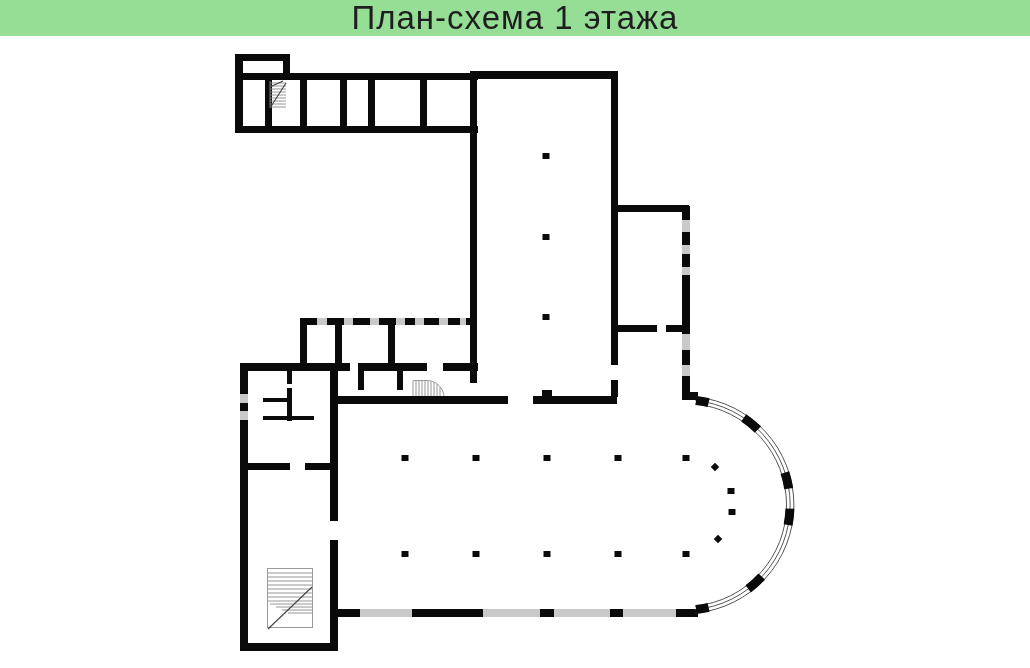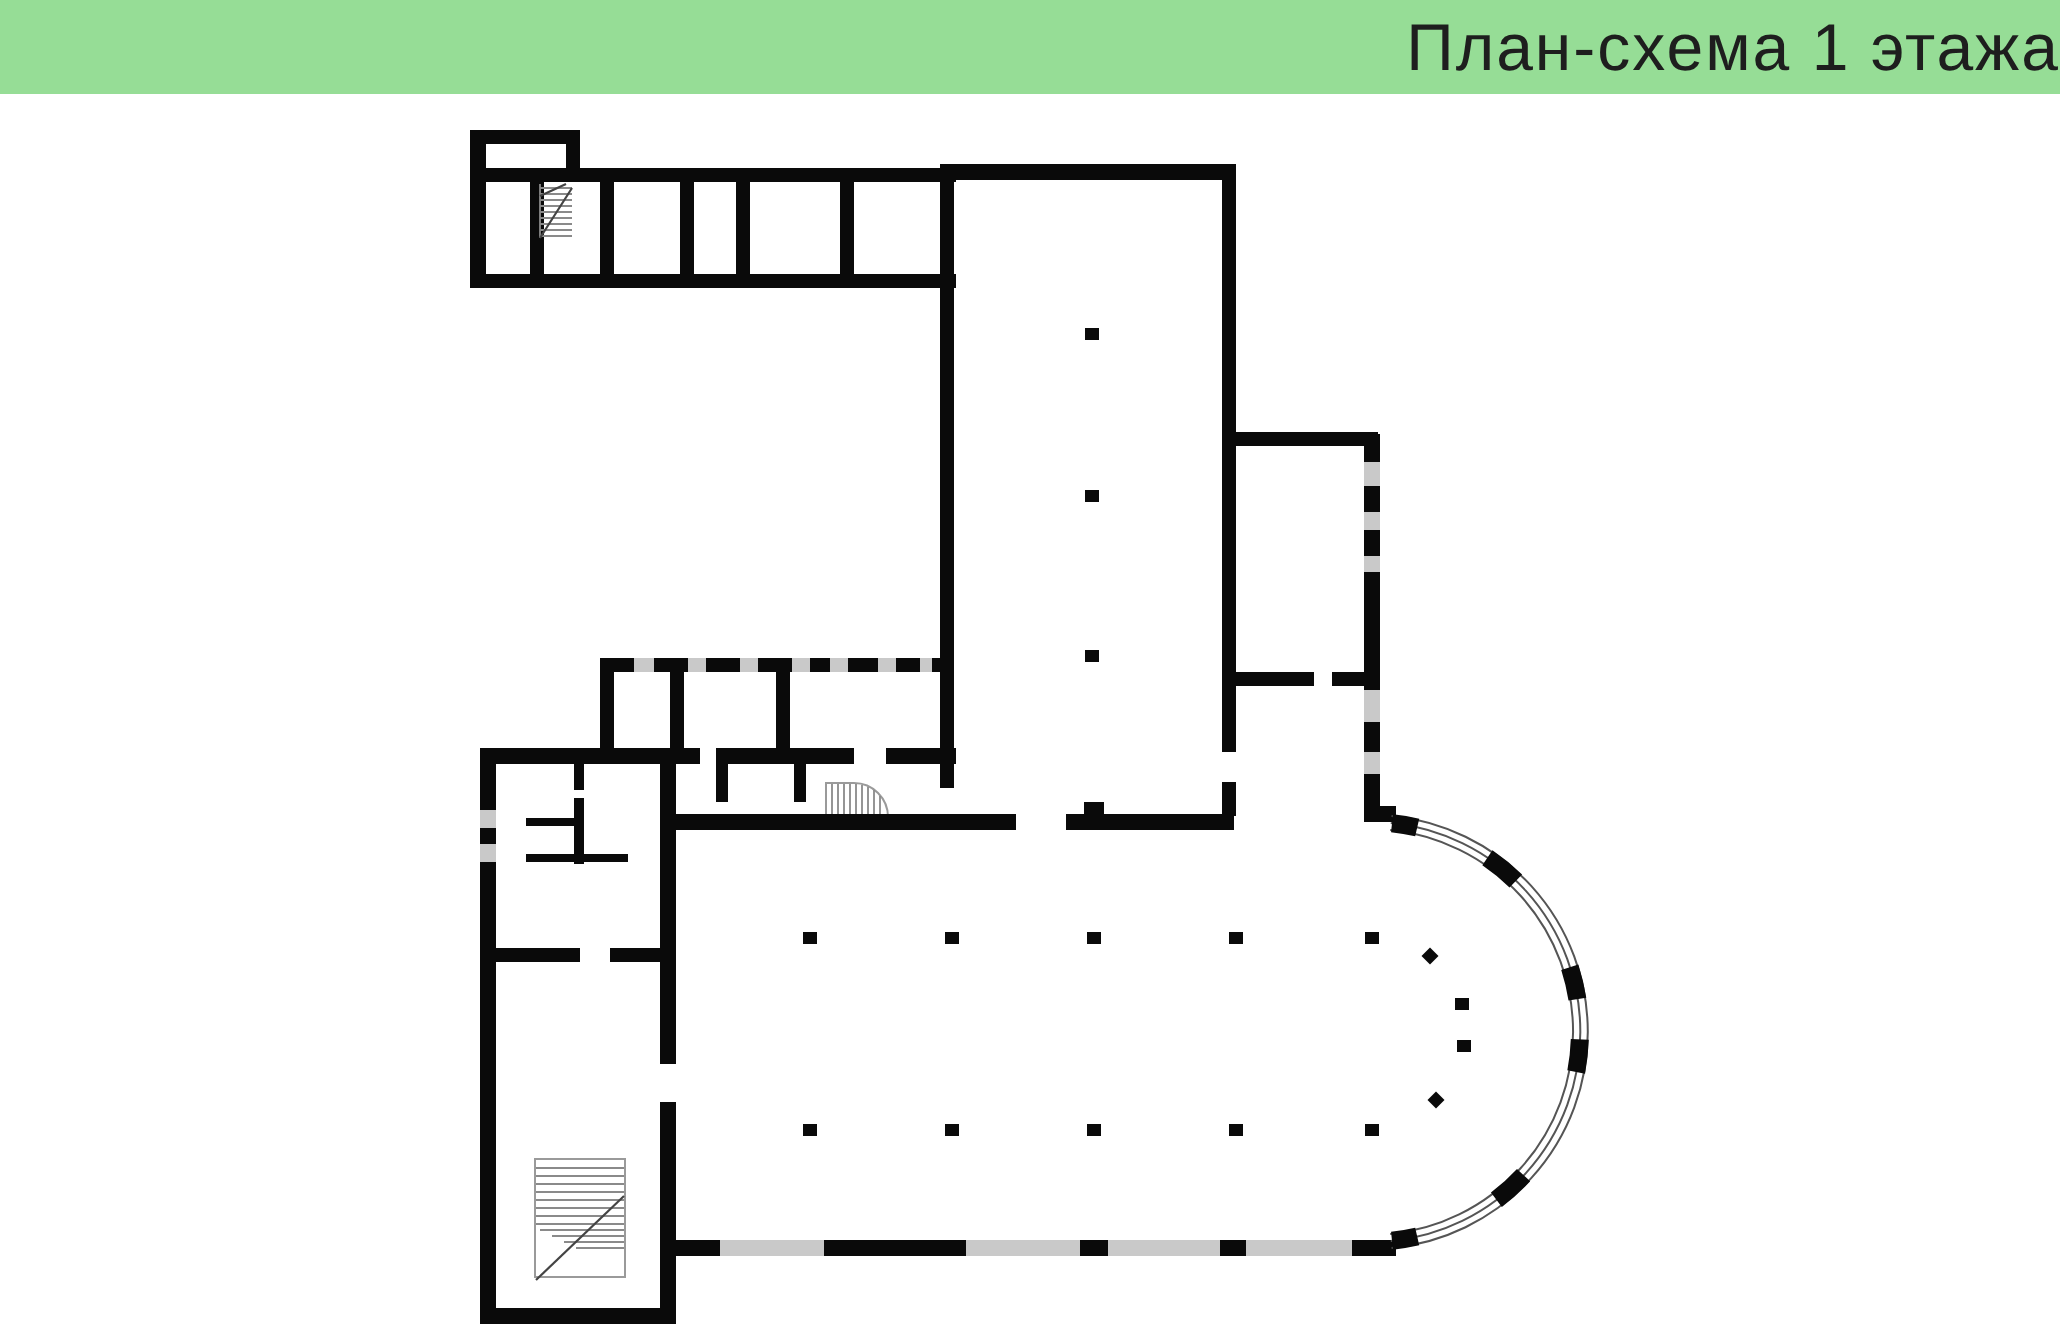--- a/index.html
+++ b/index.html
@@ -6,22 +6,22 @@
     --header-bg:#96DD96;
     --header-text:#1e1e1e;
     --wall:#0a0a0a;
     --win:#c9c9c9;
     --detail:#8a8a8a;
     --plan-bg:#ffffff;
   }
   html,body{margin:0;padding:0;background:#fff;}
   body{width:1030px;height:668px;overflow:hidden;font-family:"Liberation Sans",sans-serif;}
   .title-bar{
-    width:1030px;height:47px;background:var(--header-bg);
-    display:flex;align-items:center;justify-content:flex-end;
+    width:1030px;height:36px;background:var(--header-bg);
+    display:flex;align-items:center;justify-content:center;
   }
   .title-bar h1{
     margin:0;font-size:33px;font-weight:500;letter-spacing:1px;
     color:var(--header-text);font-family:"Liberation Sans",sans-serif;
   }
   .plan-wrap{width:1030px;height:620px;background:var(--plan-bg);}
   svg{display:block;}
   .w{fill:var(--wall);}
   .win{fill:var(--win);}
   .thin{stroke:#555;stroke-width:1;fill:none;}

